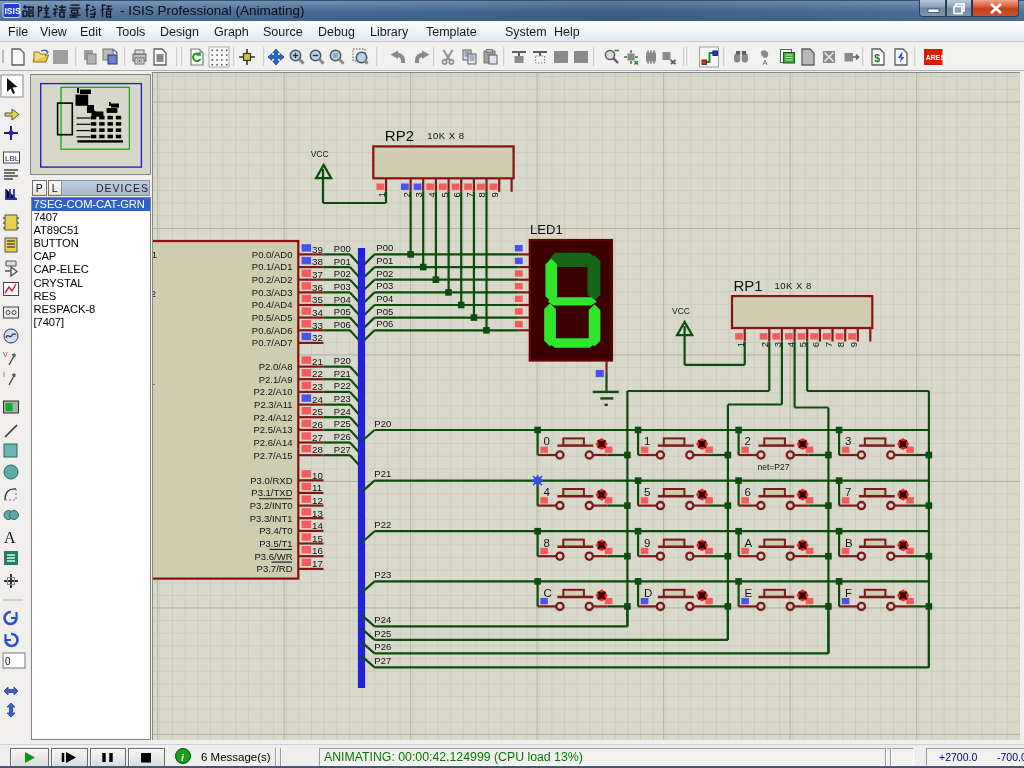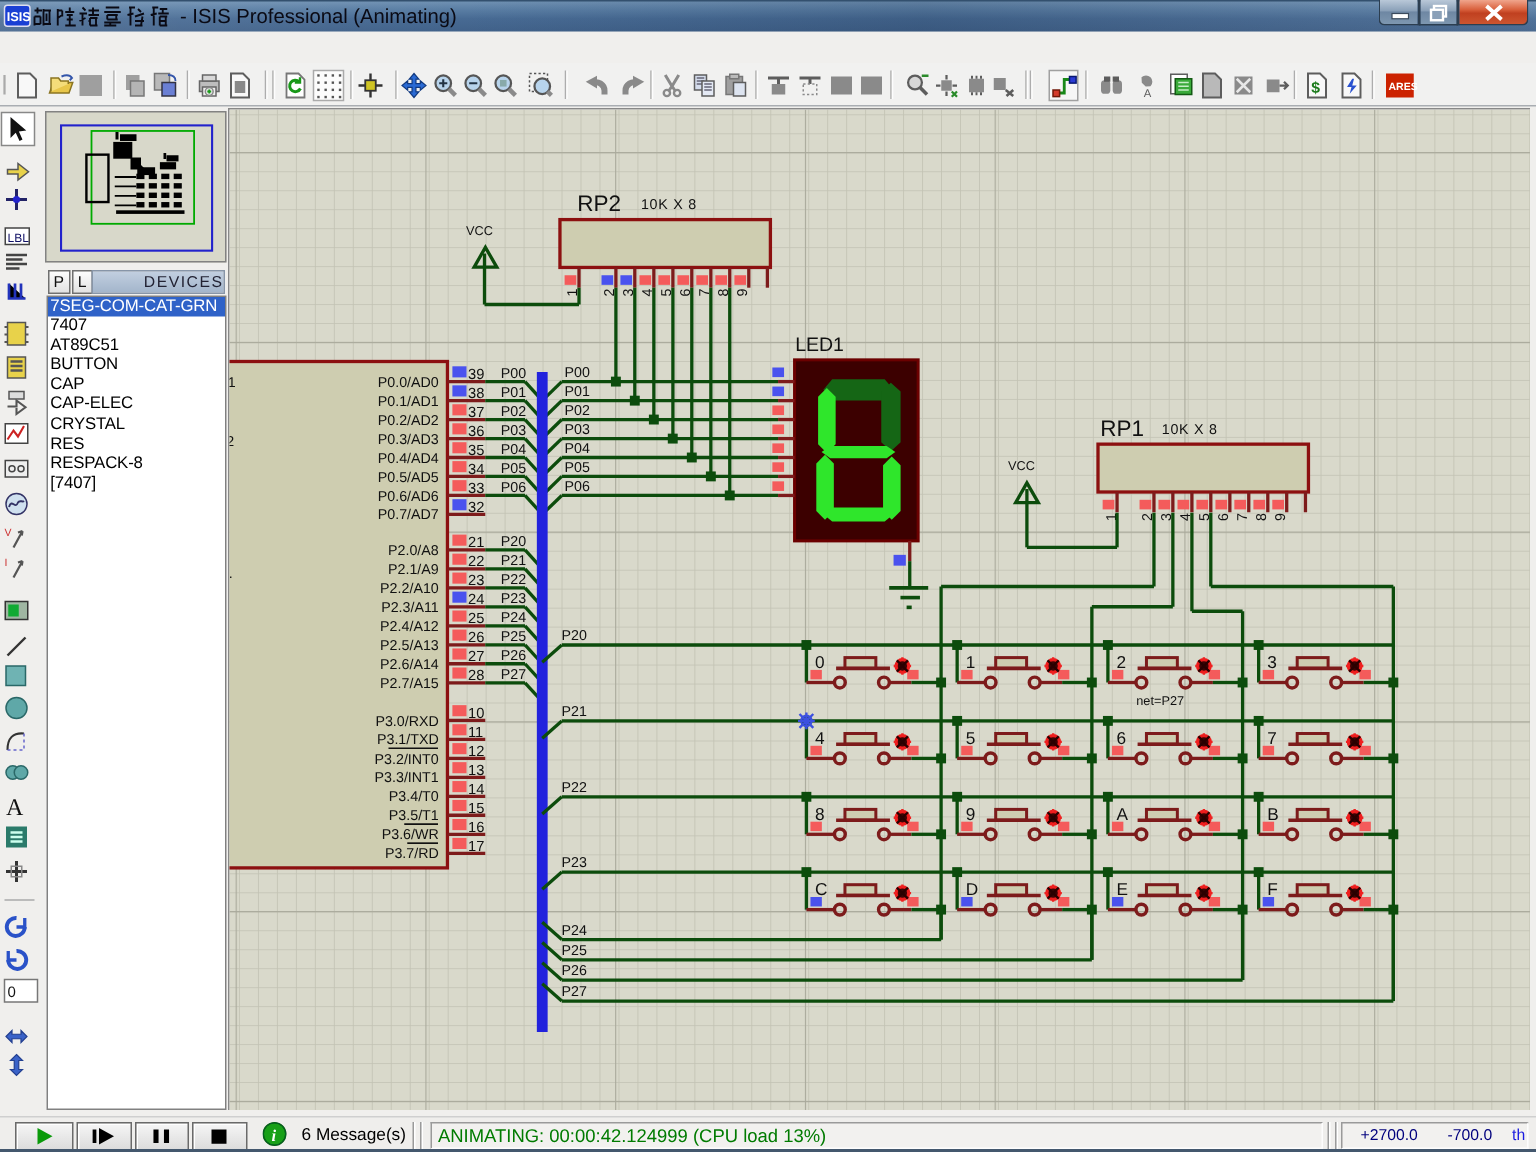--- a/index.html
+++ b/index.html
@@ -14,21 +14,21 @@
 #client { left:0; top:72px; width:1024px; height:672px; background:#f0efed; }
 #overview { left:30px; top:1.5px; width:121px; height:101px; background:#d8d8ca; border:1px solid #828282; }
 #plbtns { left:31px; top:108px; width:120px; height:17px; }
 .pl { position:absolute; top:0; width:14.5px; height:16px; background:linear-gradient(180deg,#fdfdfd,#e2e2e2); border:1px solid #707070; font-size:10.5px; text-align:center; line-height:15px; color:#111; }
 #devhdr { position:absolute; left:30px; top:0px; width:89px; height:16px; background:linear-gradient(180deg,#c2cfe0,#a3b5cb); border:1px solid #8795a8; font-size:10.5px; color:#223; text-align:right; line-height:15px; letter-spacing:1px;}
 #devlist { left:30.5px; top:125px; width:120.5px; height:542.5px; background:#fff; border:1px solid #808080; font-size:11.2px; color:#000; letter-spacing:-0.1px; }
 #devlist div { height:13.1px; line-height:13.4px; padding-left:2px; white-space:nowrap; overflow:hidden; }
 #devlist .sel { background:#2f62c8; color:#fff; }
 #statusbar { left:0; top:744px; width:1024px; height:24px; background:#efeeec; border-top:1px solid #cfcfcf; }
 .simbtn { position:absolute; top:3px; height:19px; background:linear-gradient(180deg,#f6f6f6,#dcdcdc); border:1px solid #6a6a6a; box-shadow:inset 1px 1px 0 #fff; }
-.sunken { position:absolute; border:1px solid; border-color:#9a9a9a #fdfdfd #fdfdfd #9a9a9a; background:#f2f1ef; }
+.sunken { position:absolute; border:1px solid; border-color:#9a9a9a #fdfdfd #fdfdfd #9a9a9a; background:#f2f1ef;margin-left:32px; }
 #botline { left:0; top:766px; width:1024px; height:2px; background:#44586e; }
 .winbtn { position:absolute; top:0; height:17px; border:1px solid #2c3e50; border-top:none; }
 </style></head><body>
 <div id="win">
   <div id="title" class="abs">
       <div class="cap"></div>
       <div style="position:absolute;left:0;top:0;width:100%;height:1px;background:#33506e"></div>
     <svg class="abs" style="left:0;top:0" width="1024" height="21">
       <rect x="3" y="3.5" width="17" height="14" rx="2" fill="#1a3fd4" stroke="#dde" stroke-width="1"></rect>
       <text x="4.5" y="14" font-size="8.5" font-weight="bold" fill="#fff">ISIS</text>
@@ -58,20 +58,34 @@
         </svg></div>
     <div class="winbtn" style="left:946px;width:26px;background:linear-gradient(180deg,#b9c8d8,#8aa0b8 45%,#6e87a3 50%,#7e97b0);">
       <svg width="26" height="17">
           <rect x="9" y="4" width="8" height="7" fill="none" stroke="#fff" stroke-width="1.6"></rect>
           <rect x="7" y="6.5" width="8" height="7" fill="#8aa0b8" stroke="#fff" stroke-width="1.6"></rect>
         </svg></div>
     <div class="winbtn" style="left:972px;width:47px;background:linear-gradient(180deg,#f0a58c,#d9603c 40%,#c04020 55%,#cc5530);border-bottom-right-radius:4px;">
       <svg width="47" height="17">
           <path d="M 18 4 L 28 13 M 28 4 L 18 13" stroke="#fff" stroke-width="2.6"></path>
         </svg></div>
+  </div>
+  <div id="menubar" class="abs">
+    <span style="left:8px">File</span>
+      <span style="left:40px">View</span>
+      <span style="left:80px">Edit</span>
+    <span style="left:116px">Tools</span>
+      <span style="left:160px">Design</span>
+      <span style="left:214px">Graph</span>
+    <span style="left:263px">Source</span>
+      <span style="left:318px">Debug</span>
+      <span style="left:370px">Library</span>
+    <span style="left:426px">Template</span>
+      <span style="left:505px">System</span>
+      <span style="left:554px">Help</span>
   </div>
   <div id="toolbar" class="abs">
       <svg width="1024" height="29" style="position:absolute">
         <path d="M 3 8 v 13" stroke="#aaa" stroke-width="1.5"></path>
 <g transform="translate(10,7)">
           <path d="M 2 0 h 8 l 4 4 v 12 h -12 Z" fill="#f8f8f8" stroke="#5d5d5d" stroke-width="1.3"></path>
         </g>
 <g transform="translate(32,7)">
           <path d="M 1 13 L 3.5 6 h 13 l -2.5 7 Z" fill="#e8c64a" stroke="#8a7420" stroke-width="1"></path>
           <path d="M 2 12 V 3 h 5 l 1.5 2 h 5 v 2" fill="#f4dc7a" stroke="#8a7420" stroke-width="1"></path>

